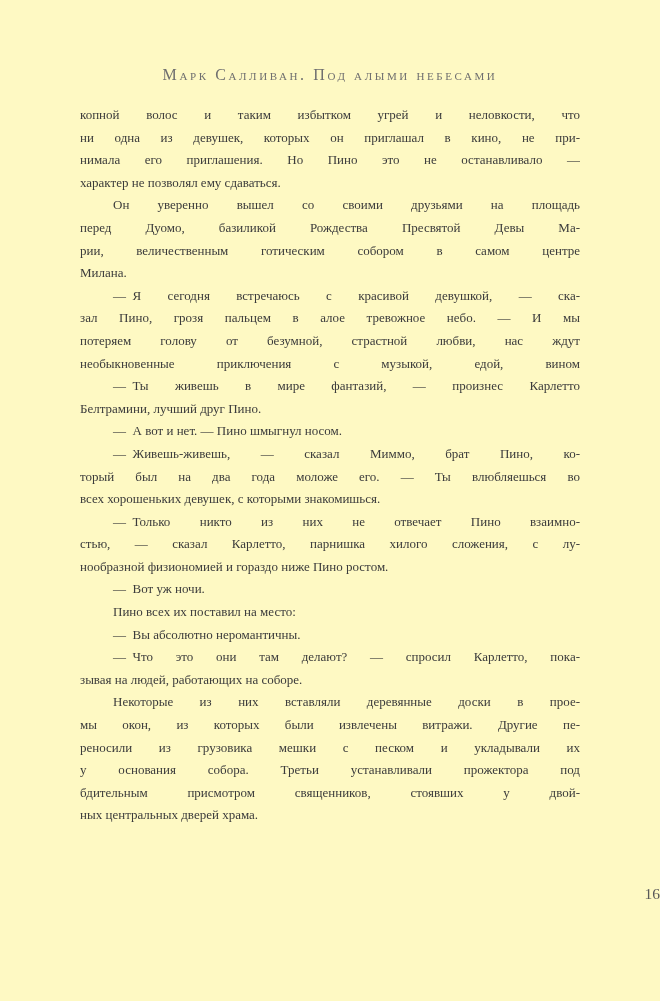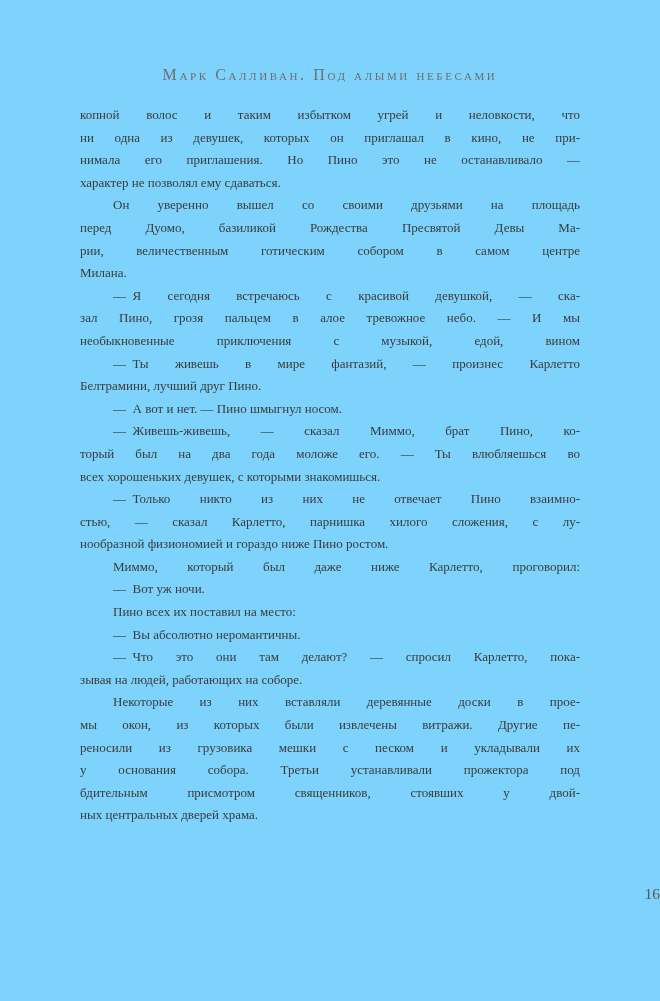--- a/index.html
+++ b/index.html
@@ -4,21 +4,21 @@
 <style>
   html, body {
     margin: 0;
     padding: 0;
     background: #fdfdfd;
   }
   .page {
     position: relative;
     width: 660px;
     height: 1001px;
-    background: #7dd3fc;
+    background: #fef9c3;
     font-family: "Liberation Serif", "DejaVu Serif", serif;
     color: #3b3b3b;
     overflow: hidden;
   }
   .running-header {
     position: absolute;
     top: 66px;
     left: 0;
     right: 0;
     text-align: center;
@@ -68,31 +68,31 @@
       <div class="line">копной волос и таким избытком угрей и неловкости, что</div>
       <div class="line">ни одна из девушек, которых он приглашал в кино, не при-</div>
       <div class="line">нимала его приглашения. Но Пино это не останавливало —</div>
       <div class="line end">характер не позволял ему сдаваться.</div>
       <div class="line indent">Он уверенно вышел со своими друзьями на площадь</div>
       <div class="line">перед Дуомо, базиликой Рождества Пресвятой Девы Ма-</div>
       <div class="line">рии, величественным готическим собором в самом центре</div>
       <div class="line end">Милана.</div>
       <div class="line indent">— Я сегодня встречаюсь с красивой девушкой, — ска-</div>
       <div class="line">зал Пино, грозя пальцем в алое тревожное небо. — И мы</div>
+      <div class="line">потеряем голову от безумной, страстной любви, нас ждут</div>
       <div class="line">необыкновенные приключения с музыкой, едой, вином</div>
       <div class="line indent">— Ты живешь в мире фантазий, — произнес Карлетто</div>
       <div class="line end">Белтрамини, лучший друг Пино.</div>
       <div class="line indent end">— А вот и нет. — Пино шмыгнул носом.</div>
       <div class="line indent">— Живешь-живешь, — сказал Миммо, брат Пино, ко-</div>
       <div class="line">торый был на два года моложе его. — Ты влюбляешься во</div>
       <div class="line end">всех хорошеньких девушек, с которыми знакомишься.</div>
       <div class="line indent">— Только никто из них не отвечает Пино взаимно-</div>
       <div class="line">стью, — сказал Карлетто, парнишка хилого сложения, с лу-</div>
       <div class="line end">нообразной физиономией и гораздо ниже Пино ростом.</div>
-      <div class="line indent">Миммо, который был даже ниже Карлетто, проговорил:</div>
       <div class="line indent end">— Вот уж ночи.</div>
       <div class="line indent end">Пино всех их поставил на место:</div>
       <div class="line indent end">— Вы абсолютно неромантичны.</div>
       <div class="line indent">— Что это они там делают? — спросил Карлетто, пока-</div>
       <div class="line end">зывая на людей, работающих на соборе.</div>
       <div class="line indent">Некоторые из них вставляли деревянные доски в прое-</div>
       <div class="line">мы окон, из которых были извлечены витражи. Другие пе-</div>
       <div class="line">реносили из грузовика мешки с песком и укладывали их</div>
       <div class="line">у основания собора. Третьи устанавливали прожектора под</div>
       <div class="line">бдительным присмотром священников, стоявших у двой-</div>

